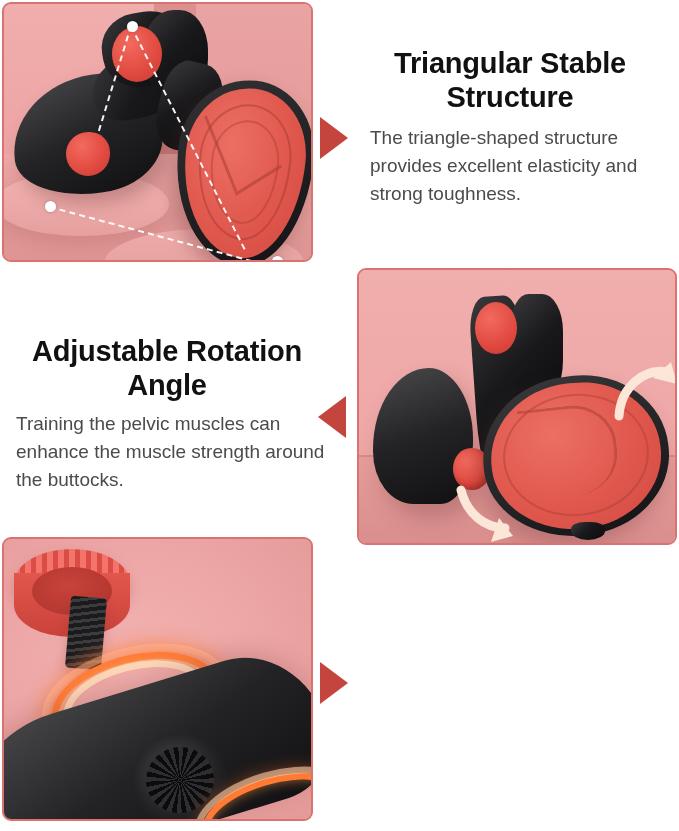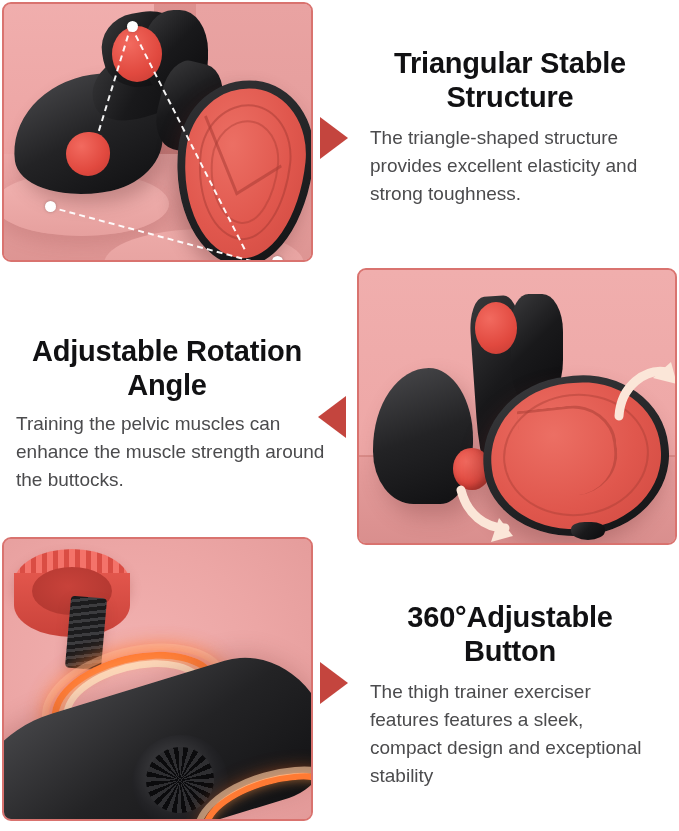--- a/index.html
+++ b/index.html
@@ -352,18 +352,14 @@
   <div class="text-block" id="text-rotation">
     <div class="feature-title">Adjustable Rotation Angle</div>
     <div class="feature-body">Training the pelvic muscles can enhance the muscle strength around the buttocks.</div>
   </div>
 
   <div class="text-block" id="text-triangular">
     <div class="feature-title">Triangular Stable Structure</div>
     <div class="feature-body">The triangle-shaped structure provides excellent elasticity and strong toughness.</div>
   </div>
 
-  <div class="text-block" id="text-button">
-    <div class="feature-title">360°Adjustable Button</div>
-    <div class="feature-body">The thigh trainer exerciser features features a sleek, compact design and exceptional stability</div>
-  </div>
 
 </div>
 
 </body></html>

